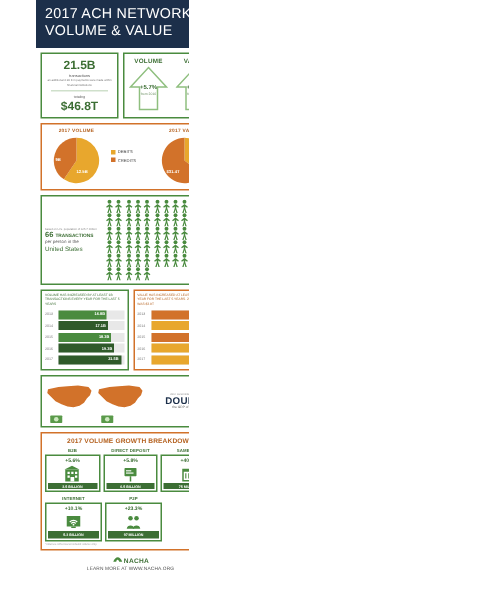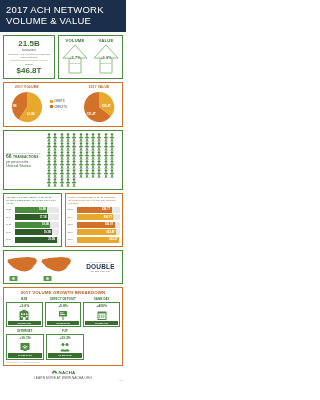--- a/index.html
+++ b/index.html
@@ -2,21 +2,21 @@
 <html><head>
 <meta charset="utf-8">
 <style>
   * { box-sizing: border-box; margin: 0; padding: 0; }
   body {
     width: 126px; height: 400px;
     background: #ffffff;
     font-family: "Liberation Sans", sans-serif;
     overflow: hidden;
   }
-  .page { width: 126px; height: 400px; position: relative; background: #fff; }
+  .page { width: 126px; height: 400px; position: relative; background: #fff; margin-left: 24px; }
 
   
   .header {
     background: #1c2f4a;
     padding: 5px 5px 6px 6px;
   }
   .header h1 {
     color: #ffffff;
     font-size: 9.5px;
     line-height: 10.5px;

